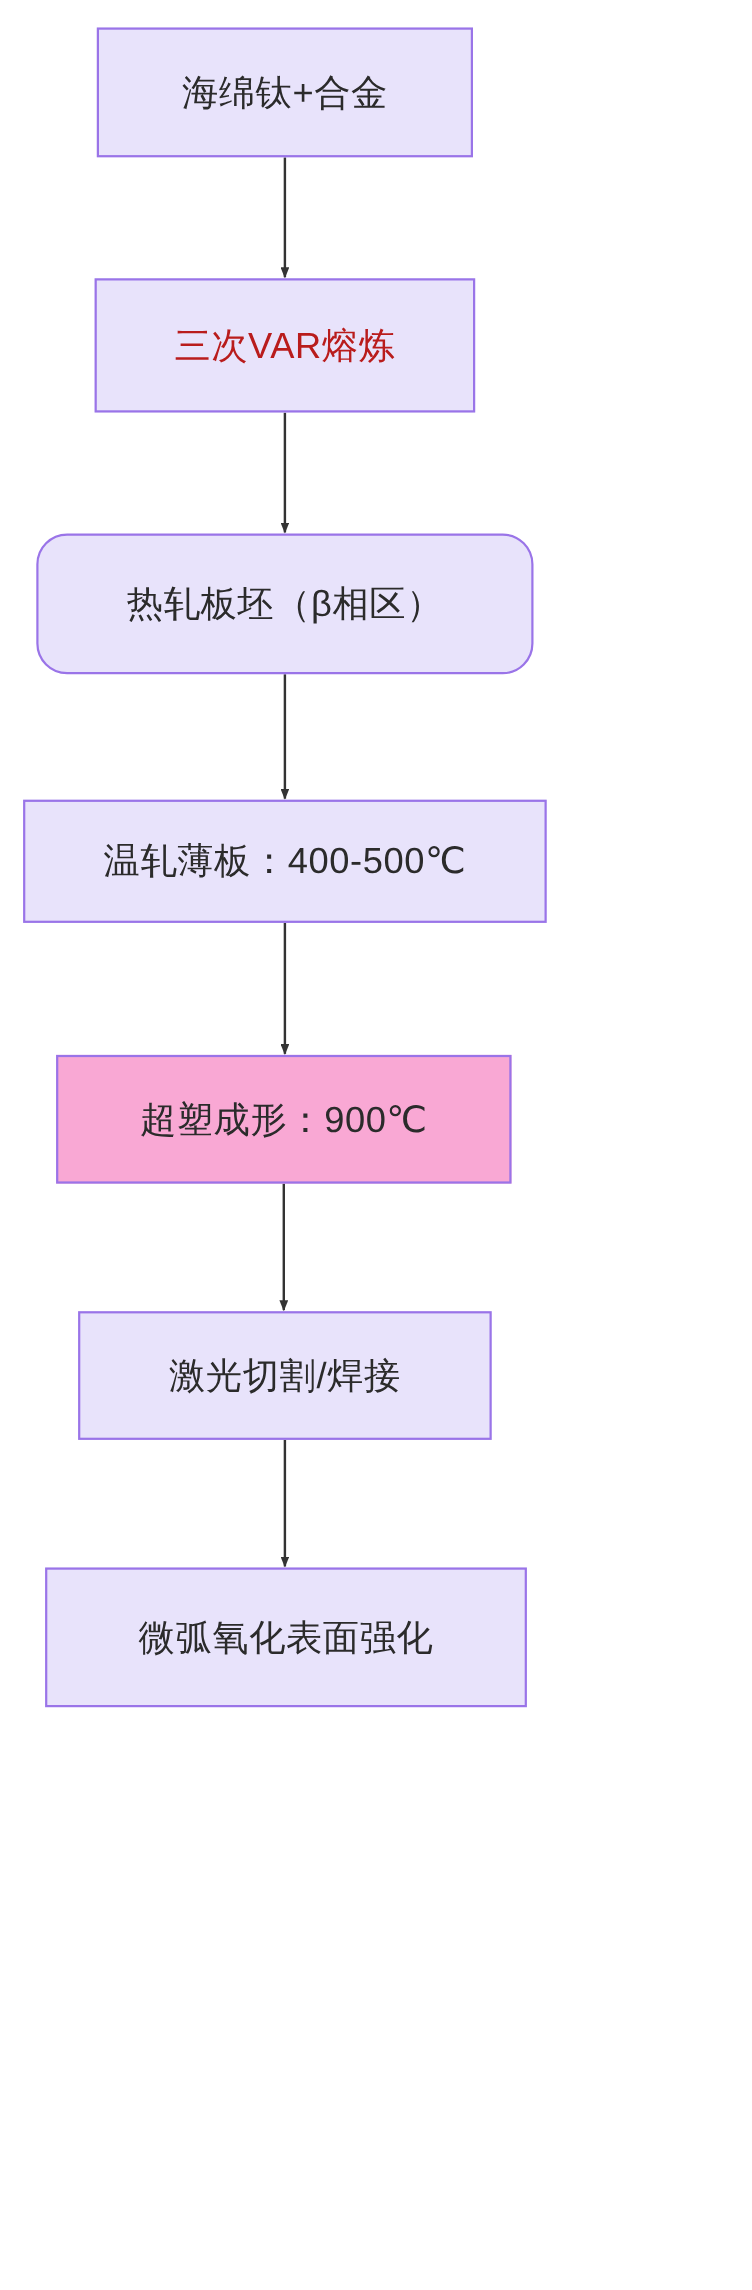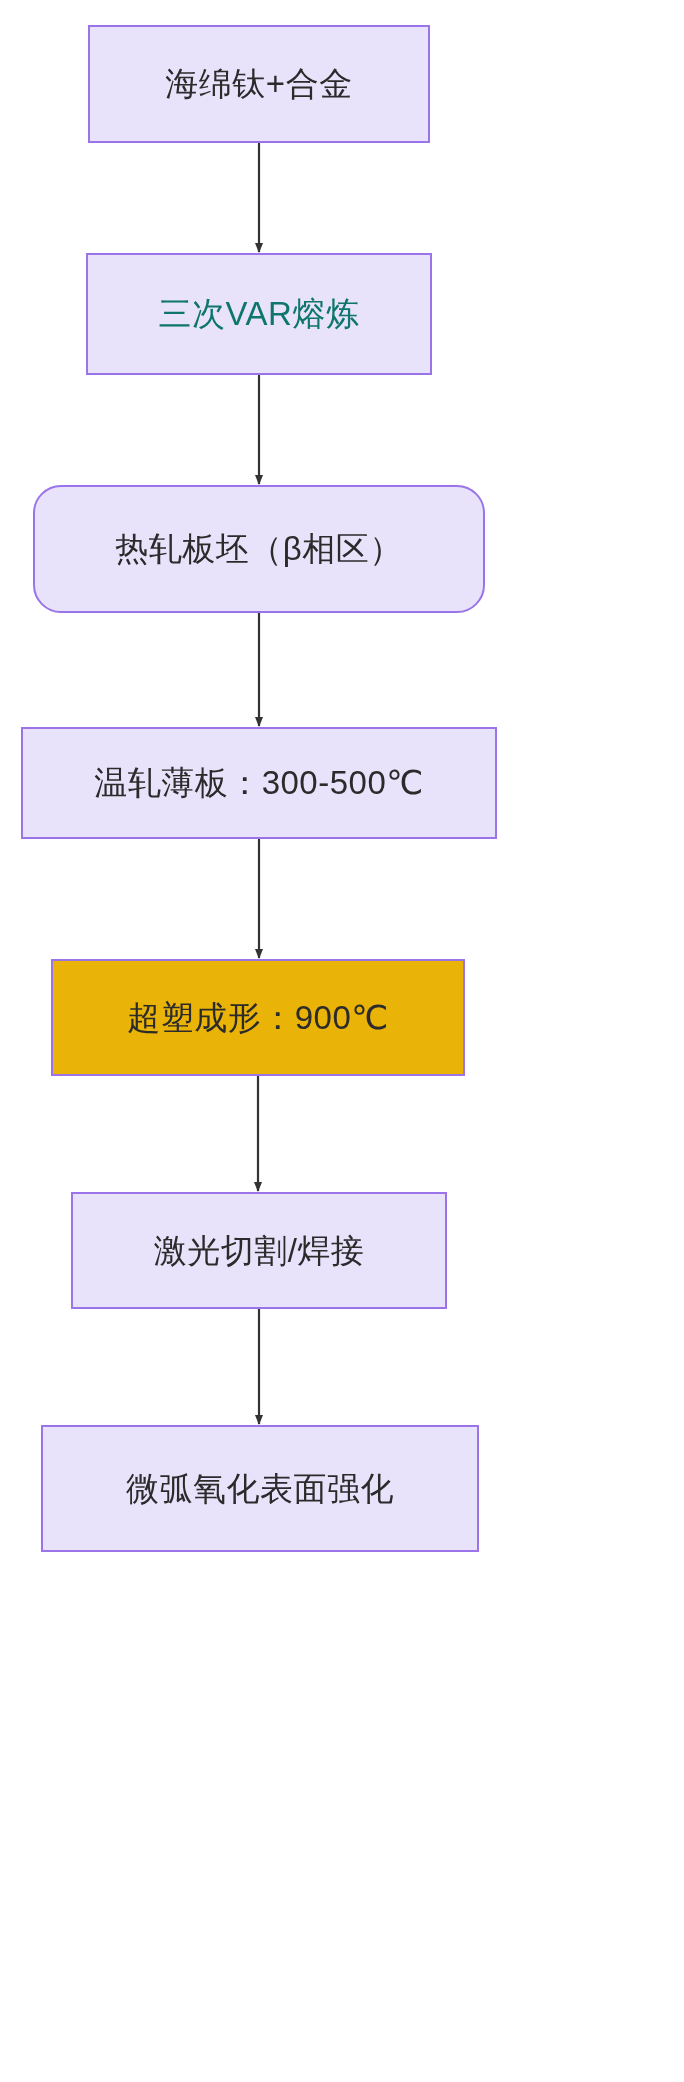--- a/index.html
+++ b/index.html
@@ -63,29 +63,29 @@
         <line x1="259" y1="839" x2="259" y2="958" stroke="#333333" stroke-width="2.2" marker-end="url(#arrowhead)"></line>
         <line x1="258" y1="1076" x2="258" y2="1191" stroke="#333333" stroke-width="2.2" marker-end="url(#arrowhead)"></line>
         <line x1="259" y1="1309" x2="259" y2="1424" stroke="#333333" stroke-width="2.2" marker-end="url(#arrowhead)"></line>
       </g>
   </svg>
   <div id="nodes-layer">
       <div class="node" style="left: 88px; top: 25px; width: 342px; height: 118px; background: rgb(232, 227, 251); border-color: rgb(154, 116, 232);">
         <span class="node-label" style="color: rgb(43, 43, 43);">海绵钛+合金</span>
       </div>
       <div class="node" style="left: 86px; top: 253px; width: 346px; height: 122px; background: rgb(232, 227, 251); border-color: rgb(154, 116, 232);">
-        <span class="node-label" style="color: #0f766e;">三次VAR熔炼</span>
+        <span class="node-label" style="color: #b91c1c;">三次VAR熔炼</span>
       </div>
       <div class="node" style="left: 33px; top: 485px; width: 452px; height: 128px; background: rgb(232, 227, 251); border-color: rgb(154, 116, 232); border-radius: 28px;">
         <span class="node-label" style="color: rgb(43, 43, 43);">热轧板坯（β相区）</span>
       </div>
       <div class="node" style="left: 21px; top: 727px; width: 476px; height: 112px; background: rgb(232, 227, 251); border-color: rgb(154, 116, 232);">
-        <span class="node-label" style="color: rgb(43, 43, 43);">温轧薄板：300-500℃</span>
+        <span class="node-label" style="color: rgb(43, 43, 43);">温轧薄板：400-500℃</span>
       </div>
-      <div class="node" style="left: 51px; top: 959px; width: 414px; height: 117px; background: #eab308; border-color: rgb(154, 116, 232);">
+      <div class="node" style="left: 51px; top: 959px; width: 414px; height: 117px; background: #f9a8d4; border-color: rgb(154, 116, 232);">
         <span class="node-label" style="color: rgb(43, 43, 43);">超塑成形：900℃</span>
       </div>
       <div class="node" style="left: 71px; top: 1192px; width: 376px; height: 117px; background: rgb(232, 227, 251); border-color: rgb(154, 116, 232);">
         <span class="node-label" style="color: rgb(43, 43, 43);">激光切割/焊接</span>
       </div>
       <div class="node" style="left: 41px; top: 1425px; width: 438px; height: 127px; background: rgb(232, 227, 251); border-color: rgb(154, 116, 232);">
         <span class="node-label" style="color: rgb(43, 43, 43);">微弧氧化表面强化</span>
       </div>
     </div>
 </div>

